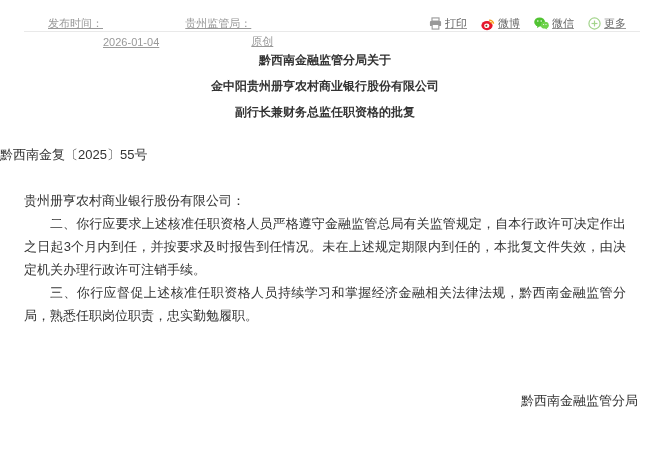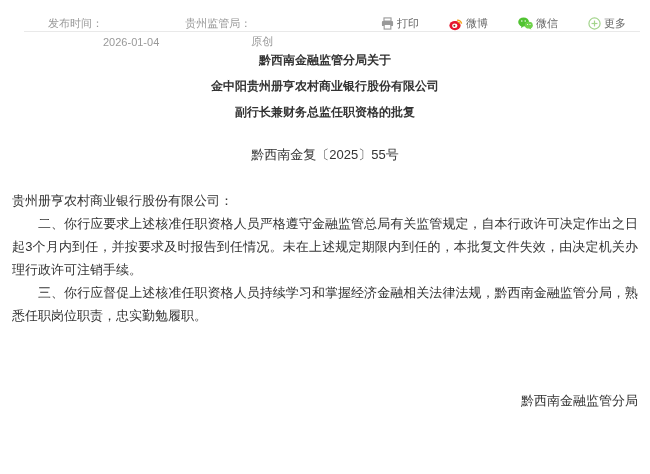--- a/index.html
+++ b/index.html
@@ -13,25 +13,26 @@
   }
   
   .meta-bar {
     height: 31px;
     display: flex;
     align-items: center;
     justify-content: space-between;
     padding: 16px 24px 0 48px;
     font-size: 11px;
     color: #999999;
+    text-decoration: underline;
   }
   .meta-left { display: flex; align-items: center; gap: 26px; white-space: nowrap; }
   .meta-item { display: flex; align-items: center; }
   .meta-item .val { color: #999999; margin-top: 36px; }
-  .meta-right { display: flex; align-items: center; gap: 30px; white-space: nowrap; }
+  .meta-right { display: flex; align-items: center; gap: 14px; white-space: nowrap; }
   .action {
     display: inline-flex;
     align-items: center;
     gap: 3px;
     color: #666666;
     font-size: 11px;
     cursor: pointer;
   }
   .action svg { display: block; }
   .divider {
@@ -44,27 +45,27 @@
     margin-top: 15px;
     text-align: center;
     font-size: 12px;
     font-weight: bold;
     color: #333333;
     line-height: 26px;
     white-space: pre-line;
   }
   .doc-number {
     margin-top: 21px;
-    text-align: center;
+    text-align: left;
     font-size: 13px;
     color: #333333;
   }
   .doc-body {
     margin-top: 25px;
-    padding: 0 12px;
+    padding: 0 24px;
     font-size: 13px;
     line-height: 23px;
     color: #333333;
     text-align: justify;
   }
   .doc-body p.indent { text-indent: 2em; }
   .sig-block {
     margin-top: 62px;
     padding-right: 12px;
     text-align: right;

